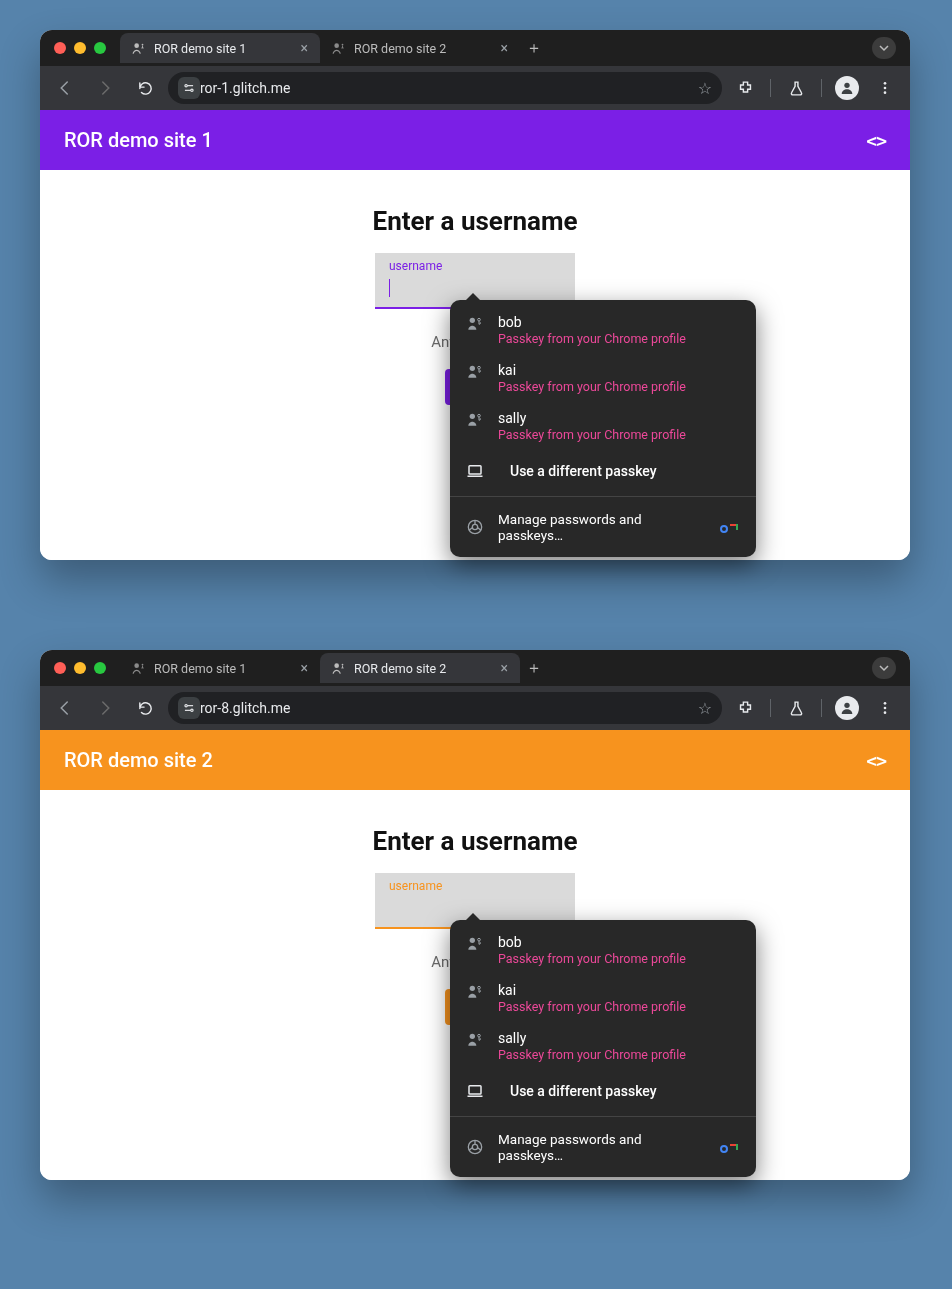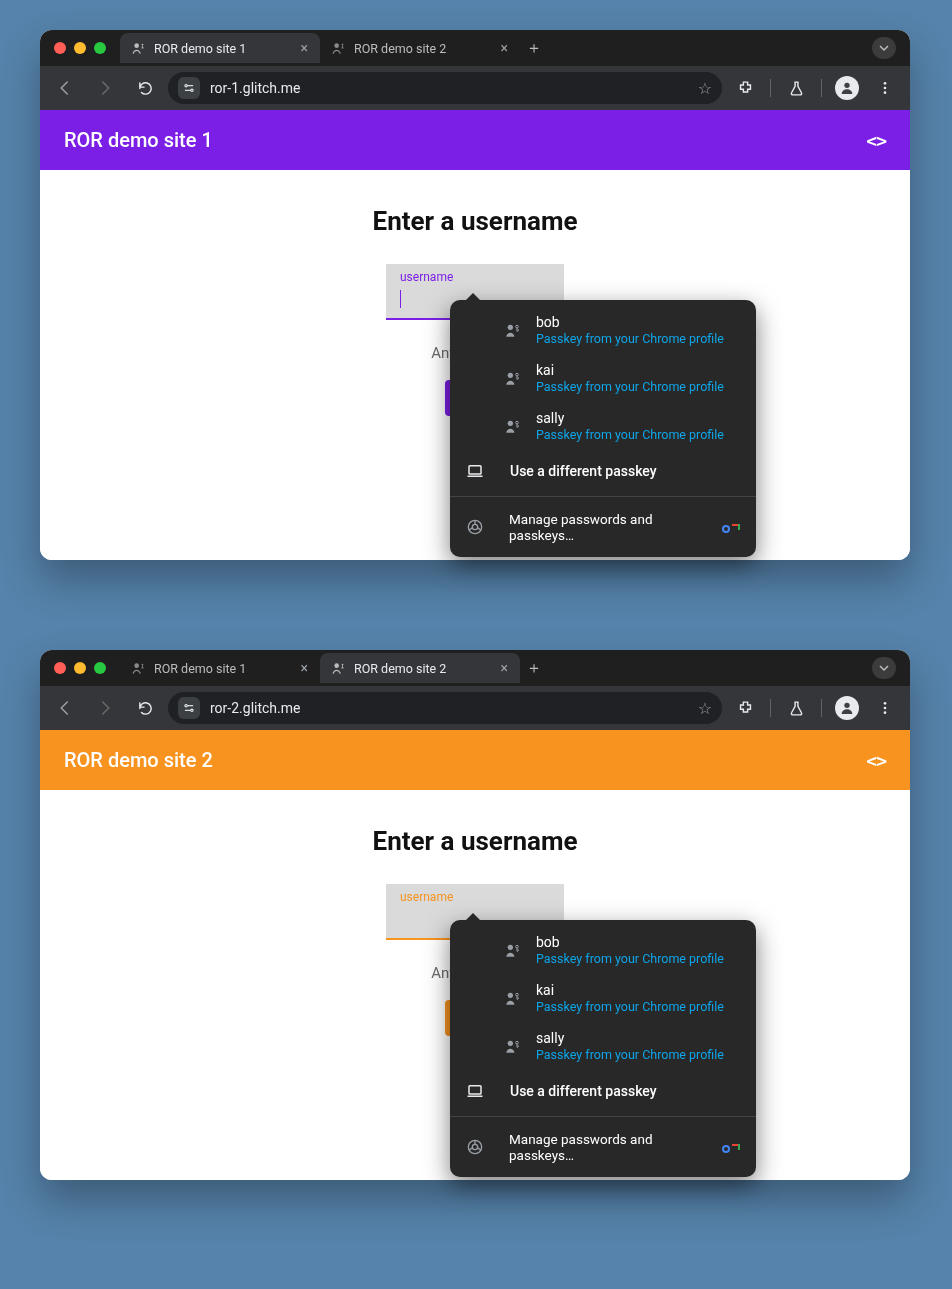--- a/index.html
+++ b/index.html
@@ -71,21 +71,20 @@
   }
   .icobtn.light { color:#e8eaed; }
   .addrbar {
     flex: 1;
     background: #202124;
     height: 32px;
     border-radius: 16px;
     display: flex;
     align-items: center;
     padding: 0 10px;
-    gap: 10px;
     color: #e8eaed;
     font-size: 14px;
   }
   .siteinfo {
     width:22px;height:22px;display:flex;align-items:center;justify-content:center;
     background:#3c4043;border-radius:6px;color:#e8eaed;
   }
   .addrtext { flex:1; white-space:nowrap; overflow:hidden; }
   .starico { color:#9aa0a6; font-size:16px; }
   .toolbar-right { display:flex; align-items:center; gap:4px; }
@@ -103,22 +102,22 @@
   .content {
     background:#fff;
     min-height: 390px;
     border-radius: 0 0 12px 12px;
     text-align:center;
     padding-top: 36px;
     position: relative;
   }
   .content h2 { font-size:26px; font-weight:700; color:#111; }
   .field {
-    margin: 28px auto 0;
-    width: 178px;
+    margin: 17px auto 0;
+    width: 200px;
     background:#dadada;
     border-bottom: 2px solid;
     text-align:left;
     padding: 6px 14px 10px;
     height: 56px;
     position:relative;
   }
   .field.purple { border-color:#7b1fe6; }
   .field.orange { border-color:#f7931e; }
   .field-label { font-size:12px; }
@@ -148,38 +147,37 @@
     box-shadow: 0 8px 24px rgba(0,0,0,0.5);
     padding-top:6px;
   }
   .popup::before {
     content:""; position:absolute; top:-7px; left:16px;
     border-left:7px solid transparent;
     border-right:7px solid transparent;
     border-bottom:7px solid #282828;
   }
   .pk-item {
-    display:flex; align-items:center; gap:14px;
+    display:flex; gap:14px;
     padding: 8px 16px;
     cursor:pointer;
-    margin-left:38px;
   }
   .pk-ico { width:18px; height:18px; display:flex;align-items:center;justify-content:center; flex-shrink:0; color:#9aa0a6;}
   .pk-txt { display:flex; flex-direction:column; gap:1px; }
   .pk-name { font-size:14px; color:#fff; }
-  .pk-sub { font-size:12.5px; color:#0ea5e9; }
+  .pk-sub { font-size:12.5px; color:#ec4899; }
   .pk-diff {
     display:flex; align-items:center; gap:26px;
     padding: 12px 16px;
     font-size:14px; font-weight:500; color:#fff;
     cursor:pointer;
   }
   .pk-hr { height:1px; background:#444; margin:4px 0 0; }
   .pk-manage {
-    display:flex; align-items:center; gap:25px;
+    display:flex; align-items:center; gap:14px;
     padding: 14px 16px;
     font-size:13.5px; color:#fff;
     cursor:pointer;
   }
   .keyico {
     display:inline-block; position:relative; width:20px; height:14px;
   }
   .keyico .ring { width:8px;height:8px;border:2px solid #4285f4;border-radius:50%;display:inline-block;}
   .keyico .shaft { position:absolute; left:10px; top:4px; width:8px; height:2px; background:#ea4335;}
   .keyico .tooth { position:absolute; left:16px; top:4px; width:2px; height:6px; background:#34a853;}
@@ -435,21 +433,21 @@
     </div>
     <div class="addrbar">
       <span class="siteinfo">
         <svg width="14" height="14" viewBox="0 0 24 24" fill="none" stroke="#e8eaed" stroke-width="2">
             <circle cx="7" cy="8" r="2"></circle>
             <path d="M9 8h10"></path>
             <circle cx="17" cy="16" r="2"></circle>
             <path d="M5 16h10"></path>
           </svg>
       </span>
-      <span class="addrtext">ror-2.glitch.me</span>
+      <span class="addrtext">ror-8.glitch.me</span>
       <span class="starico">☆</span>
     </div>
     <div class="toolbar-right">
       <div class="icobtn light">
         <svg width="17" height="17" viewBox="0 0 24 24" fill="none" stroke="#e8eaed" stroke-width="2">
             <path d="M9 3h6v4h4v6h-4v4H9v-4H5V7h4z"></path>
           </svg>
       </div>
       <div class="vdiv"></div>
       <div class="icobtn light">

